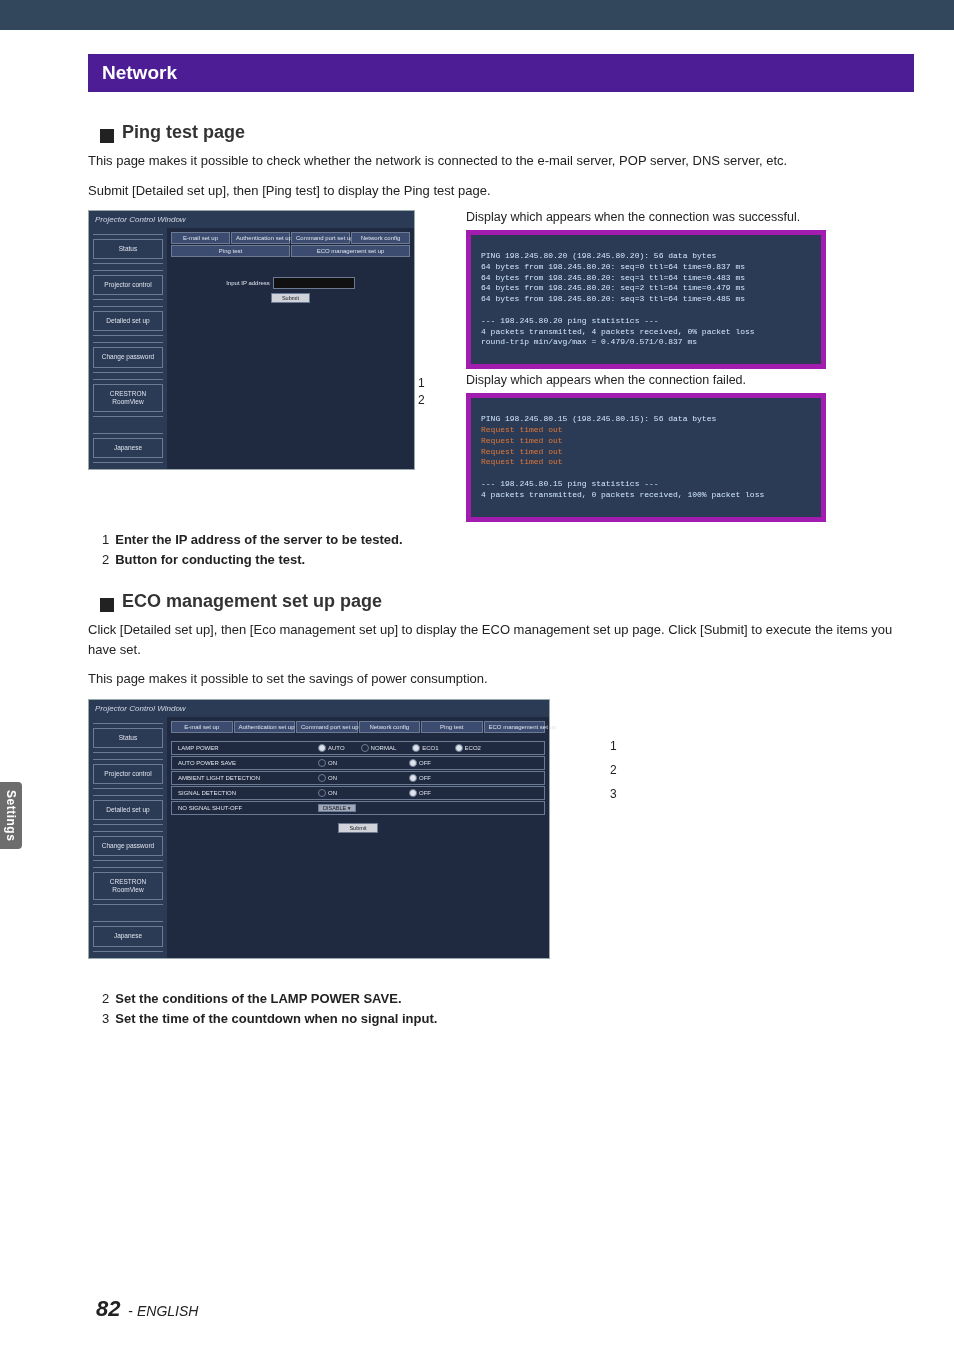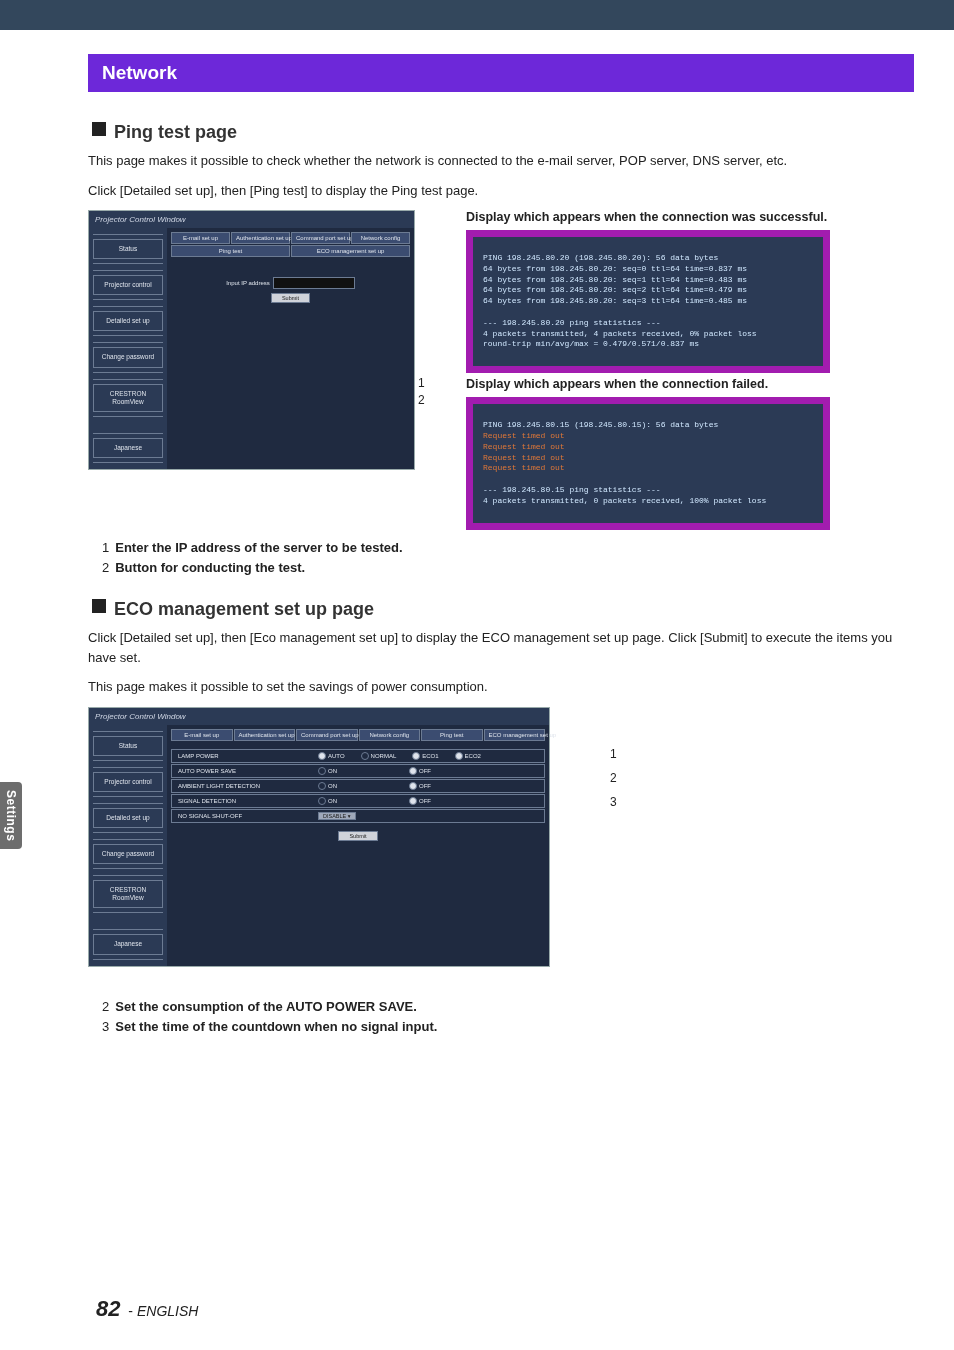--- a/index.html
+++ b/index.html
@@ -1,40 +1,40 @@
 <!DOCTYPE html>
 <html><head>
 <meta charset="utf-8">
 <style>
 html,body{margin:0;padding:0;font-family:Arial,Helvetica,sans-serif;background:#fff;color:#333;width:954px}
 .page{position:relative;padding:0 40px 40px 88px;box-sizing:border-box;min-height:1350px}
 .topbar{height:30px;background:#33475c;margin:0 -40px 24px -88px}
-.section-hdr{background:#6d28d9;color:#fff;font-size:19px;font-weight:bold;padding:8px 14px;margin:0 0 30px 0}
-.sub-hdr{display:flex;align-items:flex-start;font-size:18px;font-weight:bold;color:#333;margin:14px 0 8px 4px}
+.section-hdr{background:#4c1d95;color:#fff;font-size:19px;font-weight:bold;padding:8px 14px;margin:0 0 30px 0}
+.sub-hdr{display:flex;align-items:flex-end;font-size:18px;font-weight:bold;color:#333;margin:14px 0 8px 12px}
 .sub-hdr .sq{width:14px;height:14px;background:#222;margin-right:8px;flex:none}
 .body-text{font-size:13px;line-height:1.5;margin:0 0 10px 0;color:#222}
 .two-col{display:flex;gap:18px}
 .col{flex:1}
 .pcw{background:#2b3a55;color:#dfe4ec;font-family:Verdana,Geneva,sans-serif;font-size:7px;border:1px solid #9aa;width:325px}
 .pcw-header{font-style:italic;font-size:8px;padding:4px 6px;color:#cfd6e4}
 .pcw-body{display:flex}
 .pcw-side{width:70px;padding:6px 4px;display:flex;flex-direction:column;gap:6px}
 .pcw-side .grp{border-top:1px solid #6c7b93;border-bottom:1px solid #6c7b93;padding:4px 0}
 .pcw-side-btn{border:1px solid #6c7b93;color:#dfe4ec;padding:5px 2px;text-align:center;font-size:6.5px;line-height:1.25}
 .pcw-main{flex:1;background:#1f2a40;padding:4px 4px 18px 4px}
 .pcw-tabs{display:flex;flex-wrap:wrap;gap:1px;margin-bottom:8px}
 .pcw-tab{background:#3b4c70;border:1px solid #6c7b93;color:#dfe4ec;padding:2px 4px;font-size:6px;flex:1;min-width:40px;text-align:center;white-space:nowrap}
 .center-block{display:flex;flex-direction:column;align-items:center;gap:4px;margin-top:20px}
 .ip-row{display:flex;align-items:center;gap:3px}
 .ip-label{font-size:6px}
 .ip-input{width:80px;height:10px;background:#111;border:1px solid #6c7b93}
 .mini-btn{background:#d0d3da;color:#222;font-size:5.5px;padding:1px 10px;border:1px solid #6c7b93}
 .callout-num{font-size:12px;color:#222;font-weight:normal}
-.right-label{font-size:12.5px;font-weight:bold;color:#222;margin:0 0 6px 0}
-.terminal{background:#2b3a55;color:#d1e8ff;font-family:"Courier New",monospace;font-size:8px;line-height:1.35;padding:16px 10px;border:7px solid #a21caf;white-space:pre;overflow:hidden;width:330px}
+.right-label{font-size:12.5px;font-weight:normal;color:#222;margin:0 0 6px 0}
+.terminal{background:#2b3a55;color:#d1e8ff;font-family:"Courier New",monospace;font-size:8px;line-height:1.35;padding:16px 10px;border:5px solid #a21caf;white-space:pre;overflow:hidden;width:330px}
 .terminal .warn{color:#e07838}
 .num-list{font-size:13px;line-height:1.6;color:#222;padding-left:0;margin:8px 0 0 14px}
 .num-list .n{font-weight:normal;margin-right:6px}
 .num-list .t{font-weight:bold}
 .pcw2{background:#2b3a55;color:#dfe4ec;font-family:Verdana,Geneva,sans-serif;font-size:7px;border:1px solid #9aa;width:460px}
 .eco-main{flex:1;background:#1f2a40;padding:4px}
 .eco-row{border:1px solid #6c7b93;display:flex;align-items:center;padding:2px 6px;margin-top:1px}
 .eco-row.first{margin-top:6px}
 .eco-label{flex:0 0 140px;font-size:6px;color:#dfe4ec}
 .eco-options{flex:1;display:flex;gap:16px;font-size:6px}
@@ -58,21 +58,21 @@
   <div class="topbar"></div>
   <div class="side-tab">Settings</div>
 
   <div class="section-hdr">Network</div>
 
   <div class="sub-hdr">
     <span class="sq"></span>
     <span>Ping test page</span>
   </div>
   <p class="body-text">This page makes it possible to check whether the network is connected to the e-mail server, POP server, DNS server, etc.</p>
-  <p class="body-text">Click [Detailed set up], then [Ping test] to display the Ping test page.</p>
+  <p class="body-text">Submit [Detailed set up], then [Ping test] to display the Ping test page.</p>
 
   <div class="two-col">
     <div class="col" style="flex:0 0 360px">
 
       <div class="pcw">
         <div class="pcw-header">Projector Control Window</div>
         <div class="pcw-body">
           <div class="pcw-side">
             <div class="grp">
                 <div class="pcw-side-btn">Status</div>
@@ -276,20 +276,20 @@
           <span class="callout-num">2</span>
         </div>
       <div class="cw">
           <span class="line"></span>
           <span class="callout-num">3</span>
         </div>
     </div>
   </div>
 
   <div class="num-list" style="margin-top:30px">
-    <div><span class="n">2</span><span class="t">Set the consumption of the AUTO POWER SAVE.</span></div>
+    <div><span class="n">2</span><span class="t">Set the conditions of the LAMP POWER SAVE.</span></div>
     <div><span class="n">3</span><span class="t">Set the time of the countdown when no signal input.</span></div>
   </div>
 
   <div class="footer">
     <span class="pg">82</span><span> - </span><span class="lang">ENGLISH</span>
   </div>
 </div>
 
 </body></html>

